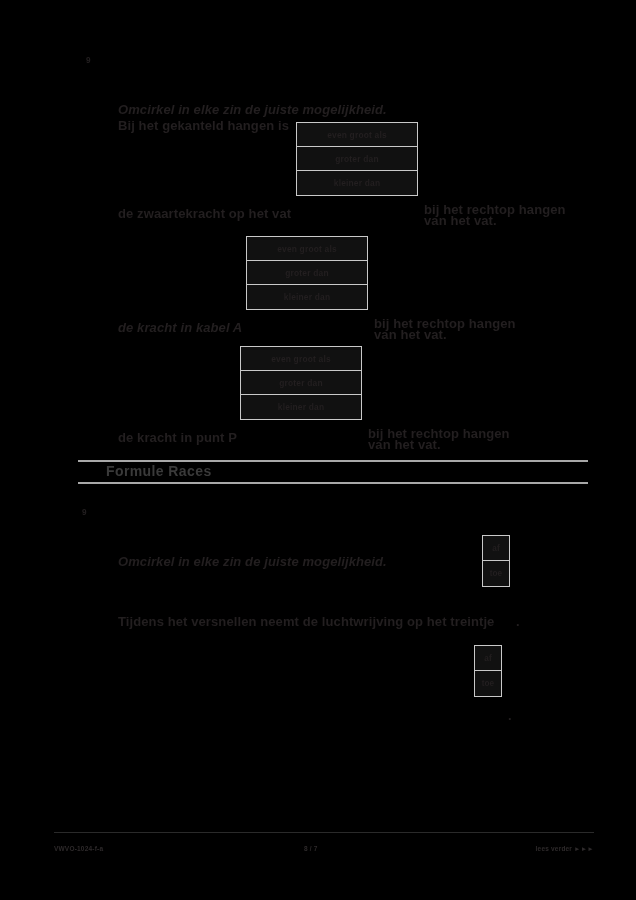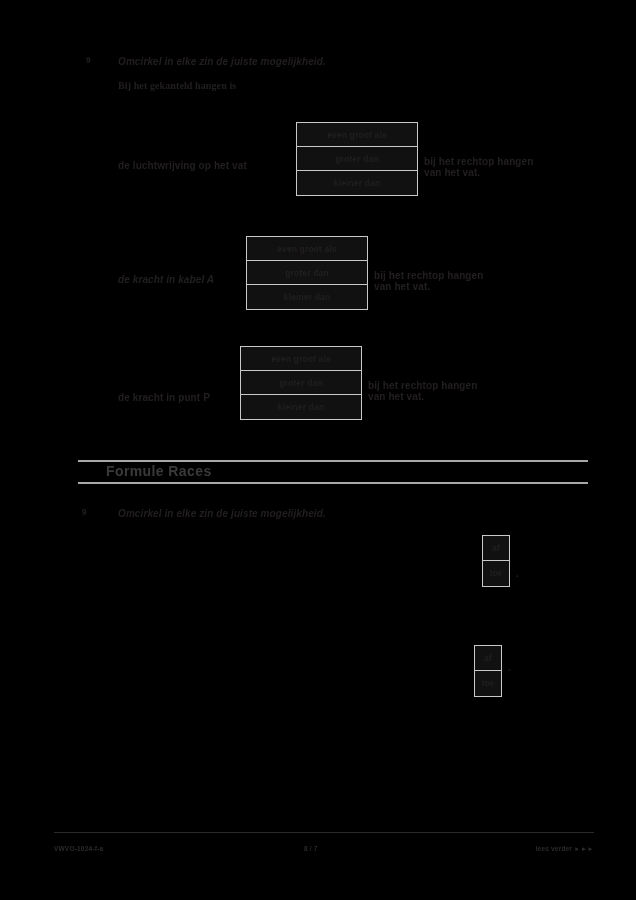--- a/index.html
+++ b/index.html
@@ -20,25 +20,26 @@
     top: 12px;
     width: 588px;
     height: 876px;
     background: #000000;
   }
 
   
   .txt {
     position: absolute;
     color: #231f20;
-    font-size: 10px;
+    font-size: 13px;
     font-weight: bold;
     letter-spacing: .1px;
     line-height: 11px;
     white-space: pre-line;
+    margin-top: 48px;
   }
   .txt.italic { font-style: italic; }
 
   .qnum {
     position: absolute;
     color: #231f20;
     font-size: 8.2px;
     font-weight: bold;
   }
 
@@ -147,23 +148,23 @@
 </style>
 </head>
 <body>
 
 <div class="page">
 
   <div class="qnum" style="left:62px; top:44px;">9</div>
 
   <div class="txt italic" style="left:94px; top:44px;">Omcirkel in elke zin de juiste mogelijkheid.</div>
 
-  <div class="txt" style="left:94px; top:68px;font-family:Liberation Serif, serif;">Bij het gekanteld hangen is</div>
-
-  <div class="txt" style="left:94px; top:148px;">de luchtwrijving op het vat</div>
+  <div class="txt" style="left:94px; top:60px;">Bij het gekanteld hangen is</div>
+
+  <div class="txt" style="left:94px; top:148px;">de zwaartekracht op het vat</div>
 
   <div class="optgroup" style="left:272px; top:110px;">
     <div class="optbox">
       <span>even groot als</span>
     </div>
     <div class="optbox">
       <span>groter dan</span>
     </div>
     <div class="optbox">
       <span>kleiner dan</span>
@@ -183,21 +184,21 @@
       <span>groter dan</span>
     </div>
     <div class="optbox">
       <span>kleiner dan</span>
     </div>
   </div>
 
   <div class="txt" style="left:350px; top:258px;">bij het rechtop hangen
 van het vat.</div>
 
-  <div class="txt" style="left:94px; top:380px;">de kracht in punt P</div>
+  <div class="txt" style="left:94px; top:372px;">de kracht in punt P</div>
 
   <div class="optgroup" style="left:216px; top:334px;">
     <div class="optbox">
       <span>even groot als</span>
     </div>
     <div class="optbox">
       <span>groter dan</span>
     </div>
     <div class="optbox">
       <span>kleiner dan</span>
@@ -210,20 +211,21 @@
   <div class="section-head">
     <div class="rule"></div>
     <div class="label">Formule Races</div>
     <div class="rule bottom"></div>
   </div>
 
   <div class="qnum" style="left:58px; top:496px;">9</div>
 
   <div class="txt italic" style="left:94px; top:496px;">Omcirkel in elke zin de juiste mogelijkheid.</div>
 
+  <div class="txt" style="left:94px; top:556px;">Tijdens het versnellen neemt de luchtwrijving op het treintje</div>
 
   <div class="smallgroup" style="left:458px; top:523px;">
     <div class="smallbox">
       <span>af</span>
     </div>
     <div class="smallbox">
       <span>toe</span>
     </div>
   </div>
 

